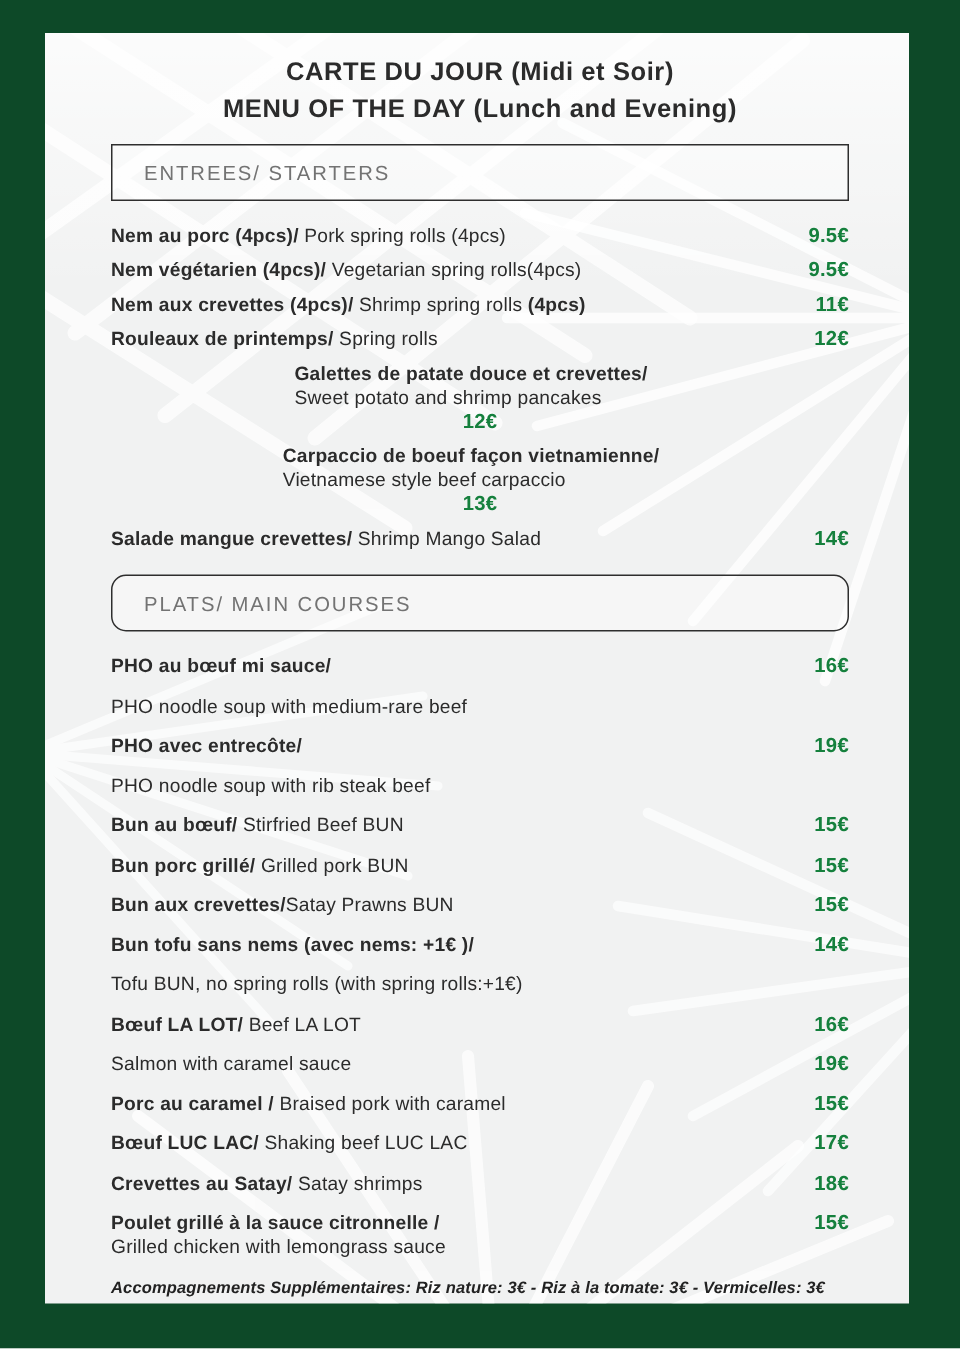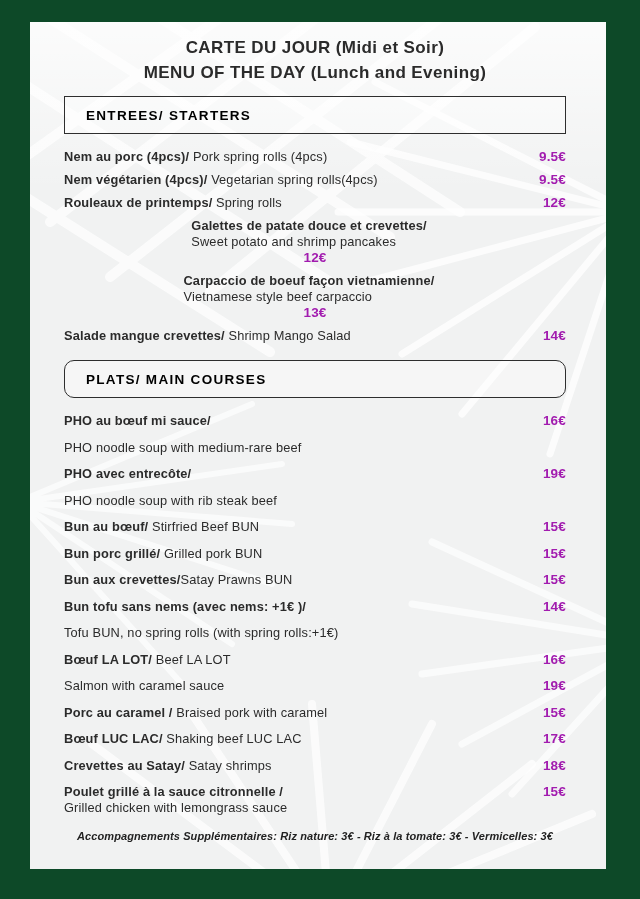--- a/index.html
+++ b/index.html
@@ -15,55 +15,55 @@
     position:absolute;left:30px;top:22px;right:34px;bottom:30px;
     background:#f1f2f2;overflow:hidden;
   }
   .wm{position:absolute;left:0;top:0;width:100%;height:100%;}
   .toplight{
     position:absolute;left:0;top:0;width:100%;height:170px;
     background:linear-gradient(rgba(255,255,255,.75), rgba(255,255,255,0));
     pointer-events:none;
   }
   .content{
-    position:relative;padding:13px 40px 0 34px;color:#2a2a2a;
+    position:relative;padding:13px 40px 0 44px;color:#2a2a2a;
   }
   .title{
     text-align:center;font-weight:700;font-size:17px;line-height:25px;
     letter-spacing:.4px;color:#2b2b2b;
   }
   .section-box{
     margin-top:11px;height:38px;box-sizing:border-box;
     border:1.5px solid #2e2e2e;display:flex;align-items:center;
     padding-left:21px;background:rgba(255,255,255,.35);
   }
   .section-box .sec-title{
-    font-weight:700;font-size:13.5px;letter-spacing:1.3px;color:#000000;
+    font-weight:400;font-size:13.5px;letter-spacing:1.3px;color:#737373;
   }
   #menu-sections .section-box + .item-list{margin-top:15px;}
   #menu-sections .item-list + .section-box{margin-top:16px;border-radius:10px;}
   .menu-item{
     display:flex;justify-content:space-between;align-items:flex-start;
   }
   .menu-item.pc{align-items:center;flex-direction:column;}
   .sec0 .menu-item{margin-top:7px;}
   .sec1 .menu-item{margin-top:10.5px;}
   .item-list .menu-item:first-child{margin-top:0;}
   .item-lines{flex:1;padding-right:12px;}
   .line{font-size:12.8px;line-height:16px;letter-spacing:.15px;color:#2b2b2b;}
   .line.tight{margin-top:0;}
   .sec1 .line.spaced{margin-top:10.5px;}
   .seg-b{font-weight:700;}
   .seg-r{font-weight:400;}
   .price{
     font-weight:700;font-size:13.5px;line-height:16px;white-space:nowrap;
-    color:#a21caf;letter-spacing:.2px;
+    color:#15803d;letter-spacing:.2px;
   }
   .footer{
-    margin-top:10px;text-align:center;font-style:italic;font-weight:700;
+    margin-top:10px;text-align:left;font-style:italic;font-weight:700;
     font-size:11px;line-height:21px;color:#222;letter-spacing:.1px;
   }
 </style>
 </head>
 <body>
 
 <div class="frame" style="background: rgb(13, 73, 40);">
   <div class="page" style="background: rgb(241, 242, 242);">
 
     <svg class="wm" viewBox="0 0 576 847" preserveAspectRatio="none" aria-hidden="true">
@@ -137,20 +137,26 @@
               <div class="price">9.5€</div>
             </div>
             <div class="menu-item">
               <div class="item-lines">
                 <div class="line"><span class="seg-b">Nem végétarien (4pcs)/</span><span class="seg-r"> Vegetarian spring rolls(4pcs)</span></div>
               </div>
               <div class="price">9.5€</div>
             </div>
             <div class="menu-item">
               <div class="item-lines">
+                <div class="line"><span class="seg-b">Nem aux crevettes (4pcs)/</span><span class="seg-r"> Shrimp spring rolls </span><span class="seg-b">(4pcs)</span></div>
+              </div>
+              <div class="price">11€</div>
+            </div>
+            <div class="menu-item">
+              <div class="item-lines">
                 <div class="line"><span class="seg-b">Rouleaux de printemps/</span><span class="seg-r"> Spring rolls</span></div>
               </div>
               <div class="price">12€</div>
             </div>
             <div class="menu-item pc">
               <div class="item-lines">
                 <div class="line"><span class="seg-b">Galettes de patate douce et crevettes/</span></div>
                 <div class="line tight"><span class="seg-r">Sweet potato and shrimp pancakes</span></div>
               </div>
               <div class="price">12€</div>

